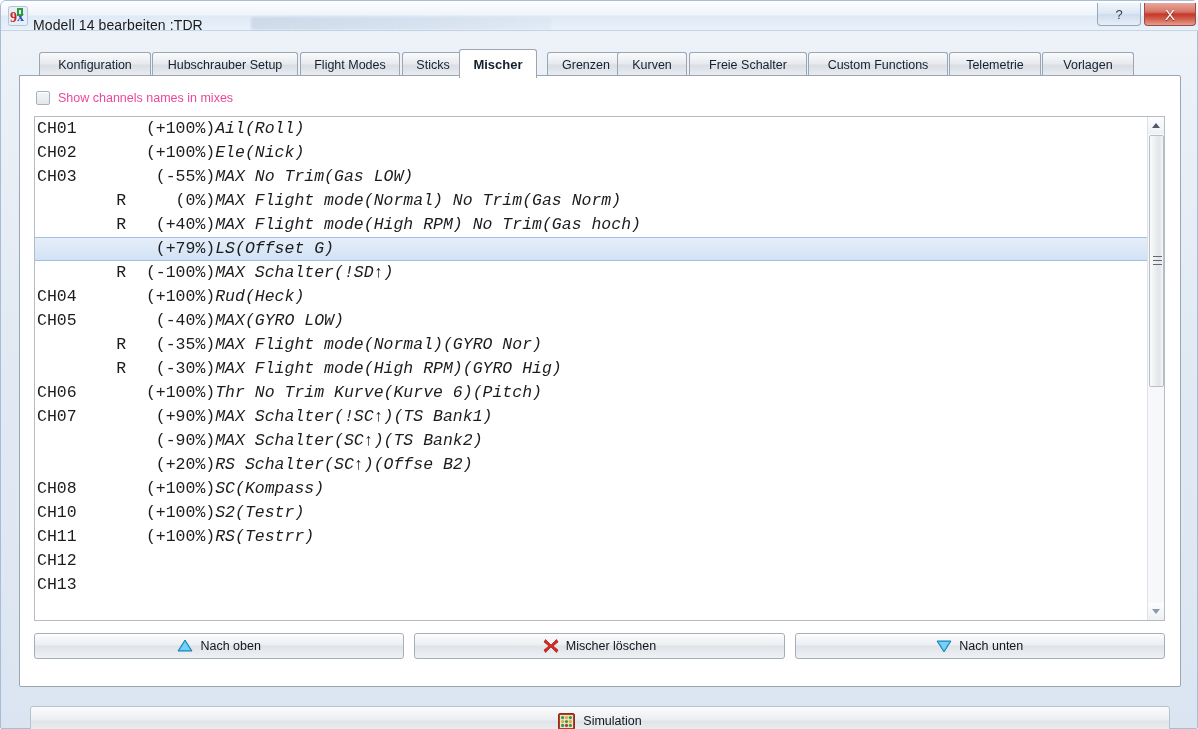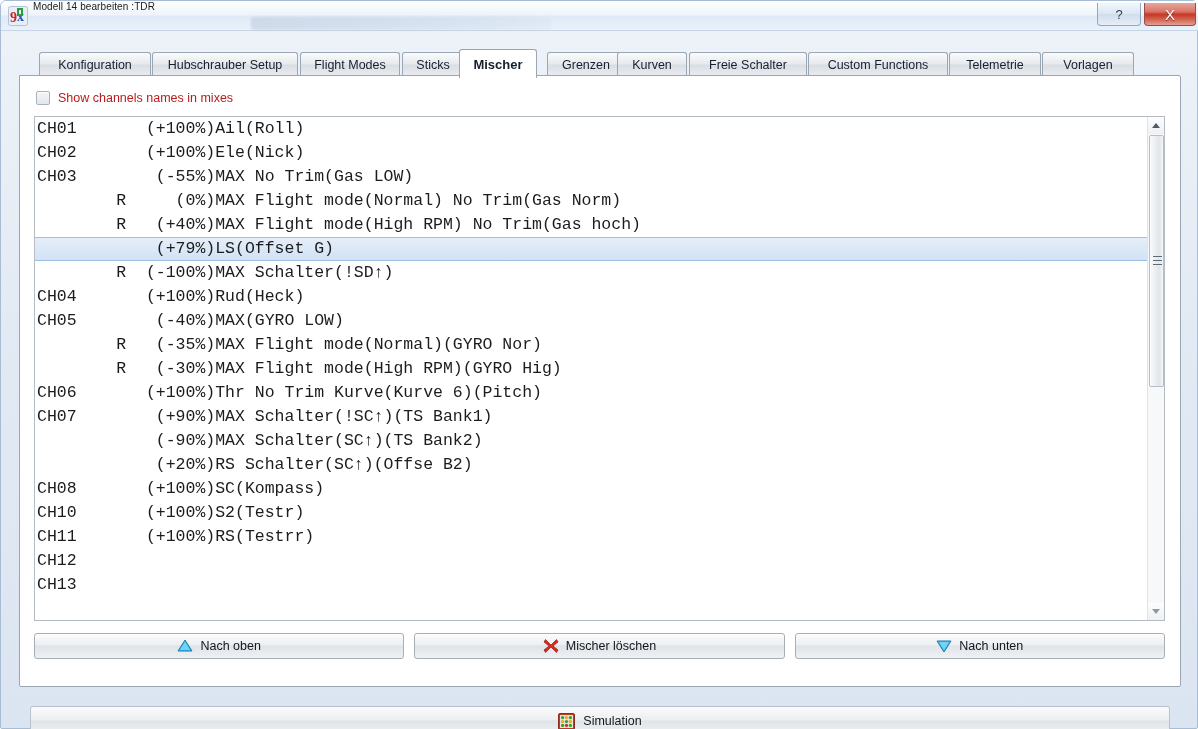--- a/index.html
+++ b/index.html
@@ -39,22 +39,22 @@
     border-radius: 5px 5px 0 0;
     border-bottom: 1px solid #c6d5e6;
   }
   .title-icon {
     position: absolute;
     left: 7px; top: 5px;
     width: 20px; height: 20px;
   }
   .title-text {
     position: absolute;
-    left: 32px; top: 0;
-    font-size: 10px;
+    left: 32px; top: 16px;
+    font-size: 14px;
     color: #1b1b1b;
     white-space: nowrap;
     letter-spacing: 0.1px;
   }
   
   .title-ghost {
     position: absolute;
     left: 250px; top: 16px;
     width: 300px; height: 13px;
     background: linear-gradient(90deg, rgba(180,195,215,.45), rgba(185,200,220,.30) 60%, rgba(195,208,226,.15));
@@ -163,21 +163,21 @@
   .chkbox {
     width: 14px; height: 14px;
     box-sizing: border-box;
     border: 1px solid #a7b2bf;
     border-radius: 2px;
     background: linear-gradient(180deg,#f4f5f7 0%, #e4e7ea 100%);
     box-shadow: inset 0 1px 0 #ffffff;
   }
   .chklabel {
     font-size: 12.5px;
-    color: #b91c1c;
+    color: #ec4899;
     white-space: nowrap;
   }
 
   
   .listbox {
     position: absolute;
     left: 14px; top: 40px;
     width: 1131px;
     height: 505px;
     box-sizing: border-box;
@@ -204,21 +204,21 @@
   }
   .mixrow.selected {
     background: linear-gradient(180deg,#e6eef9 0%, #dbe8f7 50%, #d2e2f5 100%);
     border-top: 1px solid #9dc0e4;
     border-bottom: 1px solid #9dc0e4;
     line-height: 22px;
   }
   .col-ch   { display: inline-block; width: 7ch; }
   .col-flag { display: inline-block; width: 3ch; text-align: center; }
   .col-pct  { display: inline-block; width: 8ch; text-align: right; }
-  .col-desc { display: inline-block; }
+  .col-desc { display: inline-block; font-style: italic; }
 
   
   .vscroll {
     position: absolute;
     right: 0; top: 0;
     width: 17px;
     height: 503px;
     background: #f7f8f9;
     border-left: 1px solid #dfe2e6;
     box-sizing: border-box;

